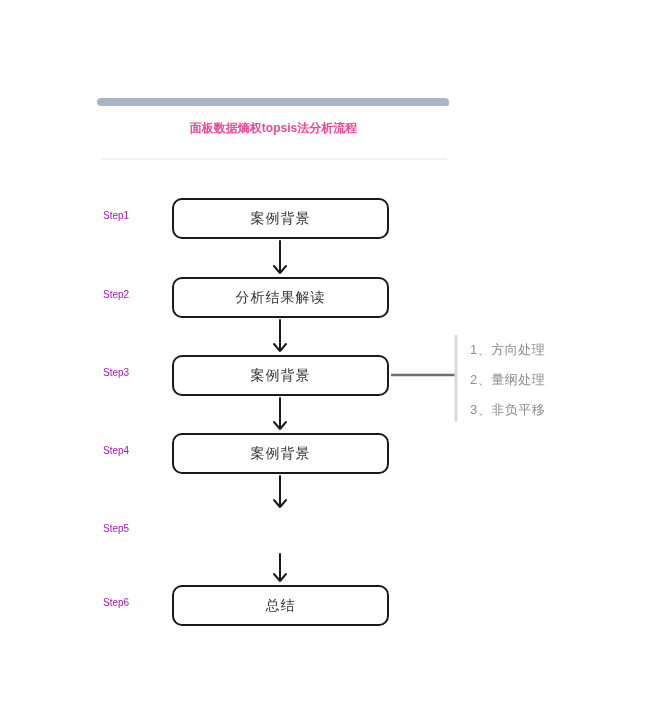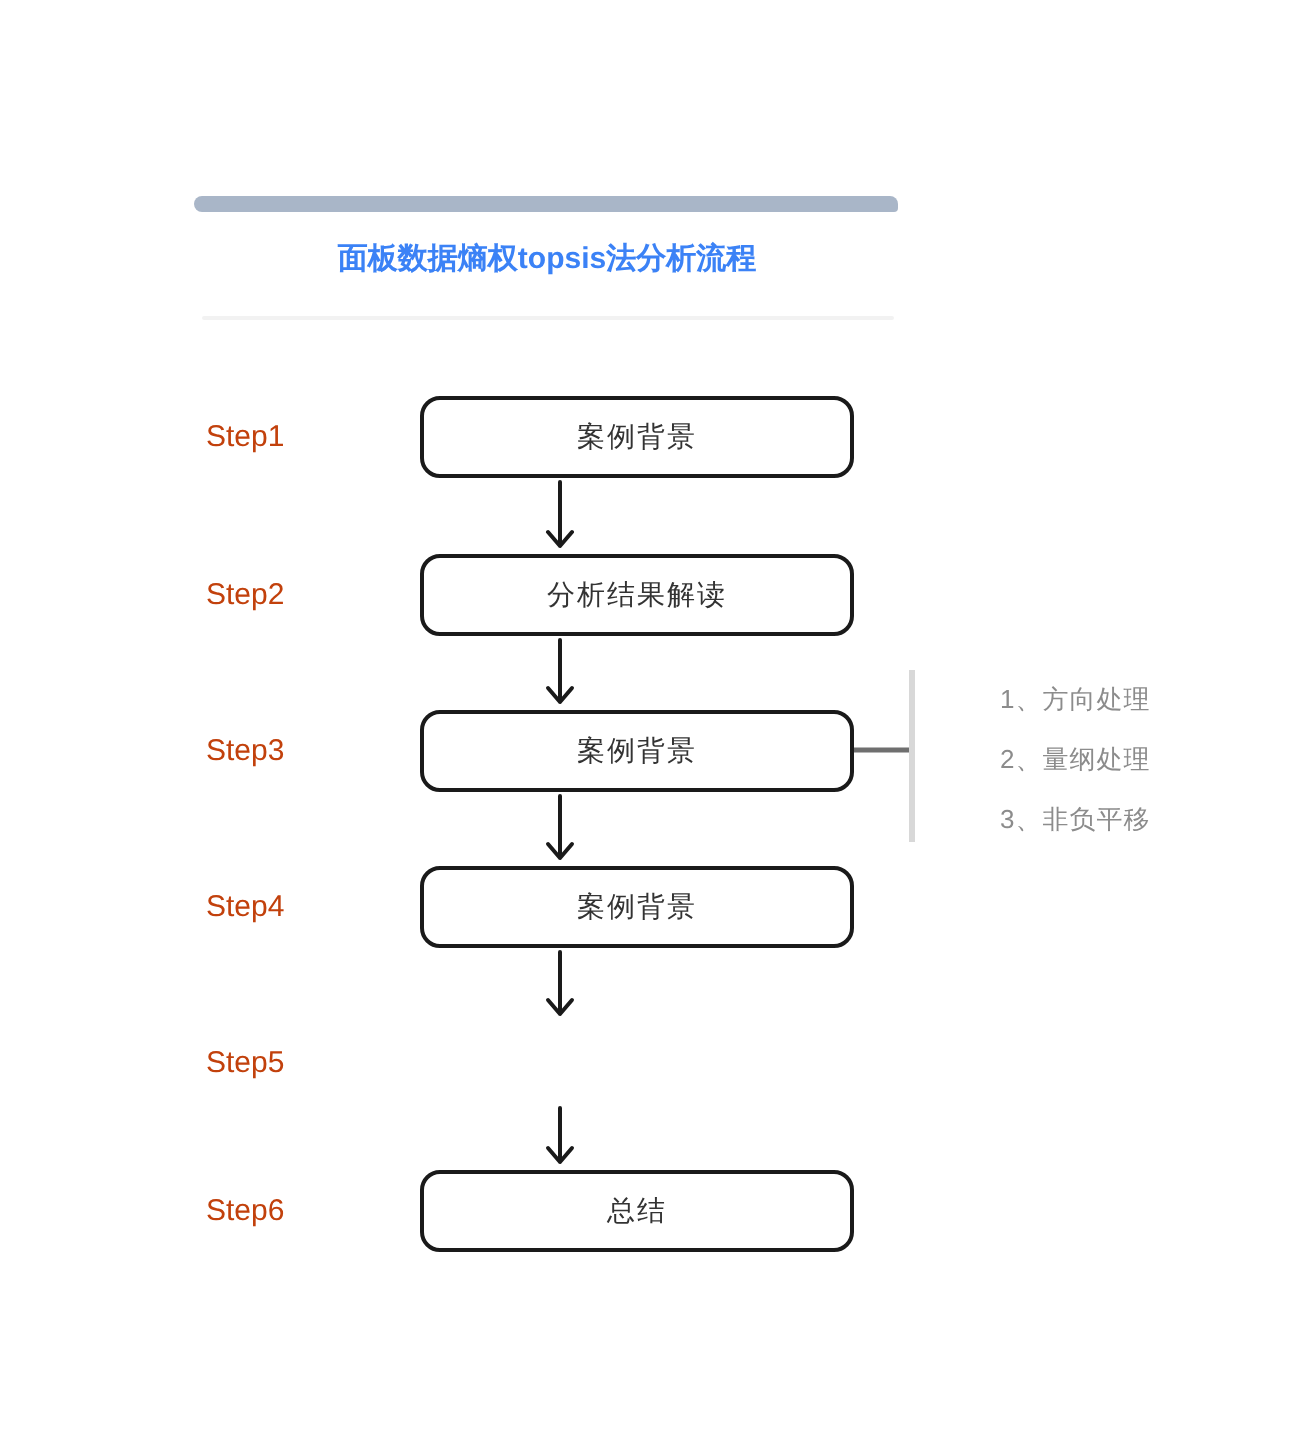--- a/index.html
+++ b/index.html
@@ -6,37 +6,37 @@
   .canvas {
     position:relative; width:652px; height:727px; background:#ffffff;
     font-family:"Liberation Sans","DejaVu Sans",sans-serif; overflow:hidden;
   }
   .topbar {
     position:absolute; left:97px; top:98px; width:352px; height:8px;
     border-radius:4px 4px 2px 4px;
   }
   .title {
     position:absolute; left:97px; top:120px; width:353px; text-align:center;
-    font-size:15px; font-weight:bold; color:#3b82f6;
+    font-size:12px; font-weight:bold; color:#ec4899;
   }
   .sep {
     position:absolute; left:101px; top:158px; width:346px; height:2px;
     background:#f2f2f2; border-radius:1px;
   }
   .step-label {
-    position:absolute; left:103px; font-size:15px; color:#c2410c;
+    position:absolute; left:103px; font-size:10px; color:#a21caf;
   }
   .flow-box {
     position:absolute; left:172px; width:213px; height:37px;
     border:2px solid #1a1a1a; border-radius:10px; background:#ffffff;
     display:flex; align-items:center; justify-content:center;
-    font-size:14px; color:#333333; letter-spacing:1px;margin-left:38px;
+    font-size:14px; color:#333333; letter-spacing:1px;
   }
   .ann-item {
-    position:absolute; left:470px; font-size:13px; color:#8c8c8c; letter-spacing:0.5px;margin-left:30px;
+    position:absolute; left:470px; font-size:13px; color:#8c8c8c; letter-spacing:0.5px;
   }
   svg.overlay { position:absolute; left:0; top:0; }
 </style>
 </head>
 <body>
 
 <div class="canvas">
 
   <div class="topbar" id="accent-bar" style="background: rgb(169, 182, 200);"></div>
 

